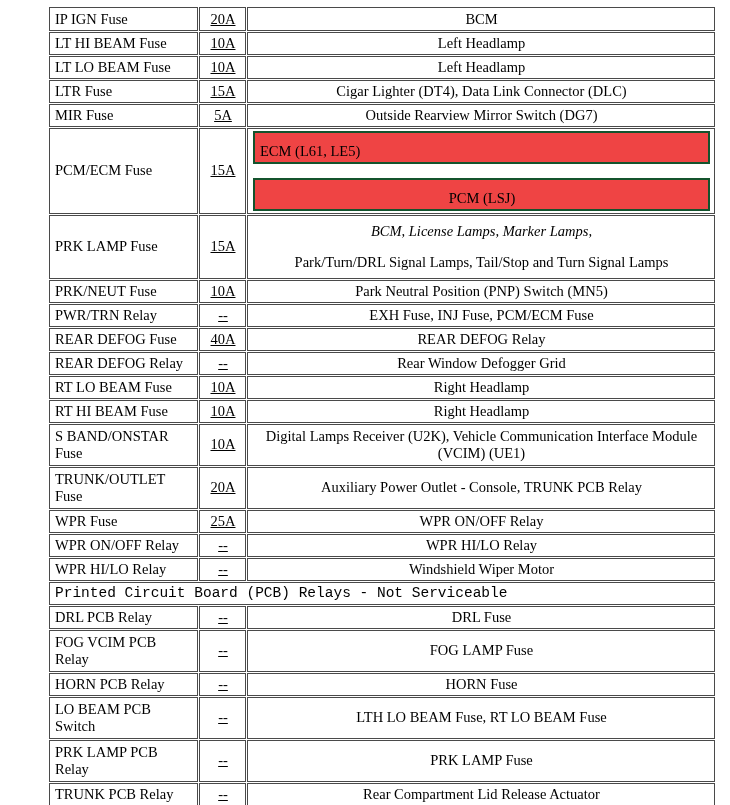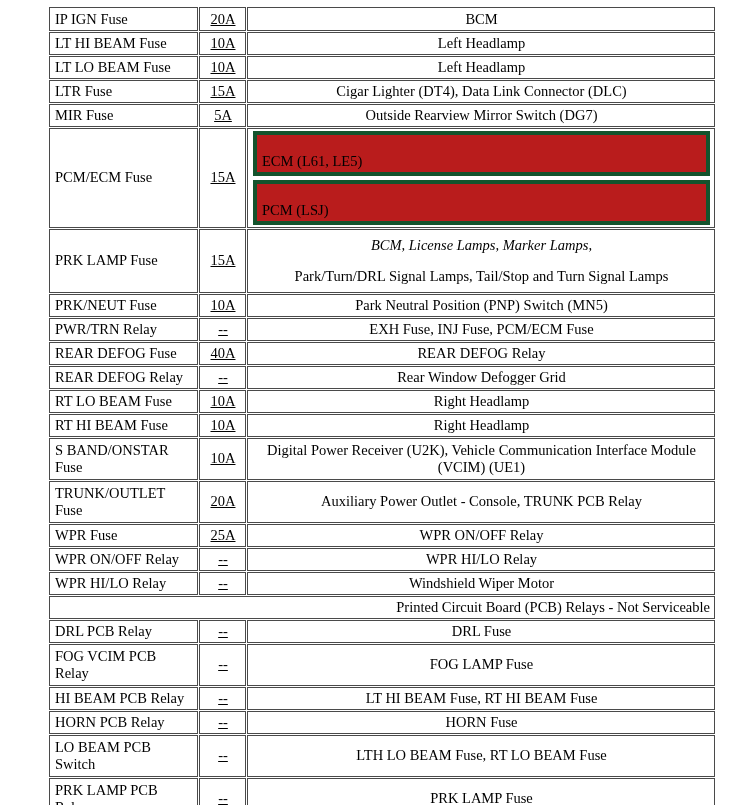--- a/index.html
+++ b/index.html
@@ -52,34 +52,35 @@
     text-align: center;
     vertical-align: middle;
     text-decoration: underline;
   }
   td.desc-cell {
     text-align: center;
     vertical-align: middle;
   }
 
   td.section-cell {
-    text-align: right;
+    text-align: left;
     vertical-align: middle;
     padding: 2px 4px;
+    font-family: Liberation Mono, monospace;
   }
 
   .desc-stack { display: block; }
   .desc-stack .line {
     display: block;
-    border: 4px solid #14532d;
-    padding: 18px 4px 2px 5px;
-    background: #b91c1c;
+    border: 2px solid #14532d;
+    padding: 10px 4px 2px 5px;
+    background: #ef4444;
     box-sizing: border-box;
   }
-  .desc-stack .line + .line { margin-top: 4px; }
+  .desc-stack .line + .line { margin-top: 14px; text-align: center; }
 
   td.desc-nopad { padding: 0; border: none; background: transparent; }
 
   .twoline-gap .l1 { display: block; font-style: italic; }
   .twoline-gap .l2 { display: block; margin-top: 14px; }
 </style>
 </head>
 <body>
 
 <div id="fuse-table-wrap">
@@ -174,21 +175,21 @@
       <tr style="height:23px">
         <td class="name-cell">RT HI BEAM Fuse</td>
         <td class="amp-cell">10A</td>
         <td class="desc-cell">Right Headlamp</td>
       </tr>
 
 
       <tr style="height:42px">
         <td class="name-cell">S BAND/ONSTAR Fuse</td>
         <td class="amp-cell">10A</td>
-        <td class="desc-cell">Digital Power Receiver (U2K), Vehicle Communication Interface Module (VCIM) (UE1)</td>
+        <td class="desc-cell">Digital Lamps Receiver (U2K), Vehicle Communication Interface Module (VCIM) (UE1)</td>
       </tr>
 
       <tr style="height:42px">
         <td class="name-cell">TRUNK/OUTLET Fuse</td>
         <td class="amp-cell">20A</td>
         <td class="desc-cell">Auxiliary Power Outlet - Console, TRUNK PCB Relay</td>
       </tr>
 
       <tr style="height:23px">
         <td class="name-cell">WPR Fuse</td>
@@ -217,25 +218,20 @@
         <td class="amp-cell">--</td>
         <td class="desc-cell">DRL Fuse</td>
       </tr>
 
       <tr style="height:42px">
         <td class="name-cell">FOG VCIM PCB Relay</td>
         <td class="amp-cell">--</td>
         <td class="desc-cell">FOG LAMP Fuse</td>
       </tr>
 
-      <tr style="height:23px">
-        <td class="name-cell">HI BEAM PCB Relay</td>
-        <td class="amp-cell">--</td>
-        <td class="desc-cell">LT HI BEAM Fuse, RT HI BEAM Fuse</td>
-      </tr>
 
       <tr style="height:23px">
         <td class="name-cell">HORN PCB Relay</td>
         <td class="amp-cell">--</td>
         <td class="desc-cell">HORN Fuse</td>
       </tr>
 
       <tr style="height:42px">
         <td class="name-cell">LO BEAM PCB Switch</td>
         <td class="amp-cell">--</td>

